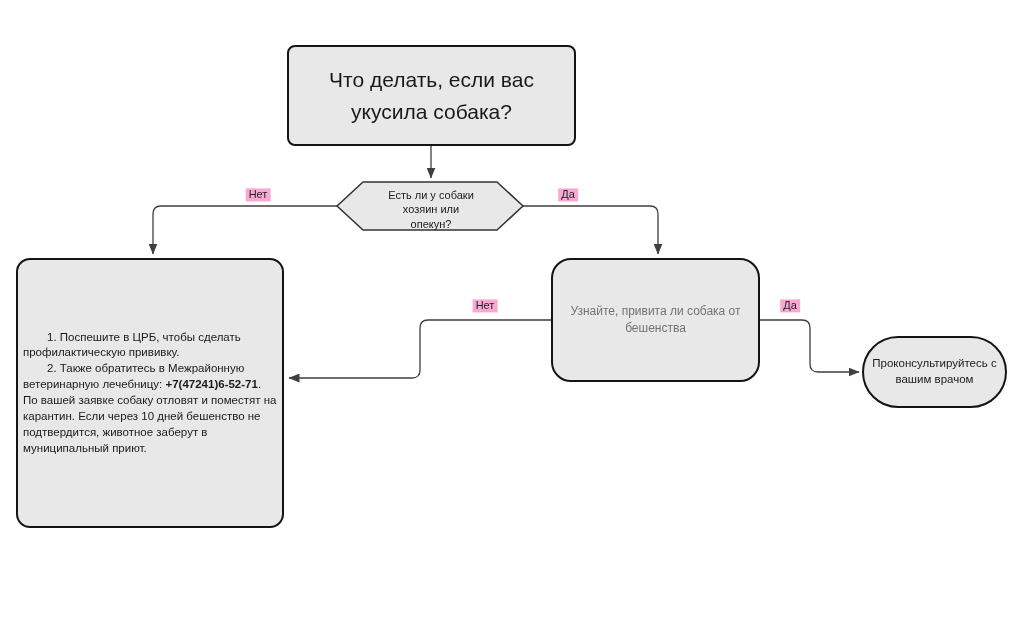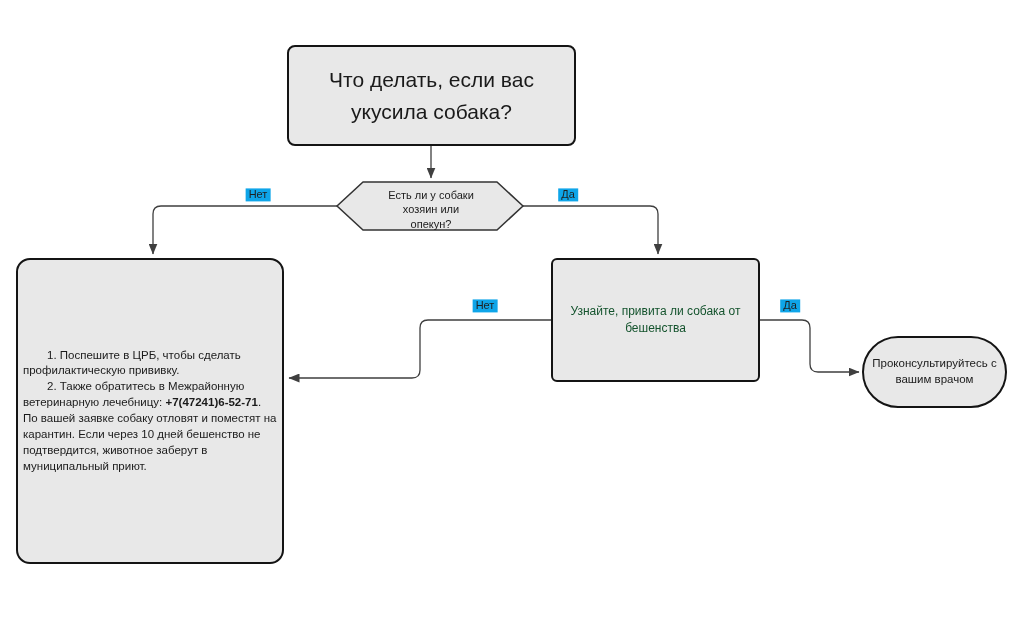--- a/index.html
+++ b/index.html
@@ -42,61 +42,61 @@
     display: flex;
     align-items: flex-end;
     justify-content: center;
     text-align: center;
     font-size: 11px;
     line-height: 1.3;
     color: #202020;
   }
   .node-instructions {
     left: 16px; top: 258px;
-    width: 268px; height: 306px;
+    width: 268px; height: 270px;
     border-radius: 14px;
     font-size: 11.5px;
     line-height: 1.38;
     flex-direction: column;
     padding: 6px 5px;
     text-align: left;
   }
   .node-instructions p { text-indent: 24px; width: 100%; }
   .node-instructions p.important {
     text-indent: 0;
     text-align: center;
     font-weight: bold;
     margin-top: 15px;
     padding: 0 4px;
   }
   .node-instructions .phone { font-weight: bold; }
   .node-check {
     left: 551px; top: 258px;
     width: 209px; height: 124px;
-    border-radius: 6px;
+    border-radius: 20px;
     font-size: 12px;
     line-height: 1.4;
     padding: 0 10px;
-    color: #14532d;
+    color: #737373;
   }
   .node-consult {
     left: 862px; top: 336px;
     width: 145px; height: 72px;
     border-radius: 36px;
     font-size: 11.5px;
     line-height: 1.35;
     padding: 0 8px;
     color: #202020;
   }
   .edge-label {
     position: absolute;
     transform: translate(-50%, -50%);
     font-size: 11px;
     color: #1f1f1f;
-    background: #0ea5e9;
+    background: #f9a8d4;
     padding: 0 3px;
     line-height: 1.2;
     white-space: nowrap;
   }
 </style>
 </head>
 <body>
 
 <div class="canvas">
 

